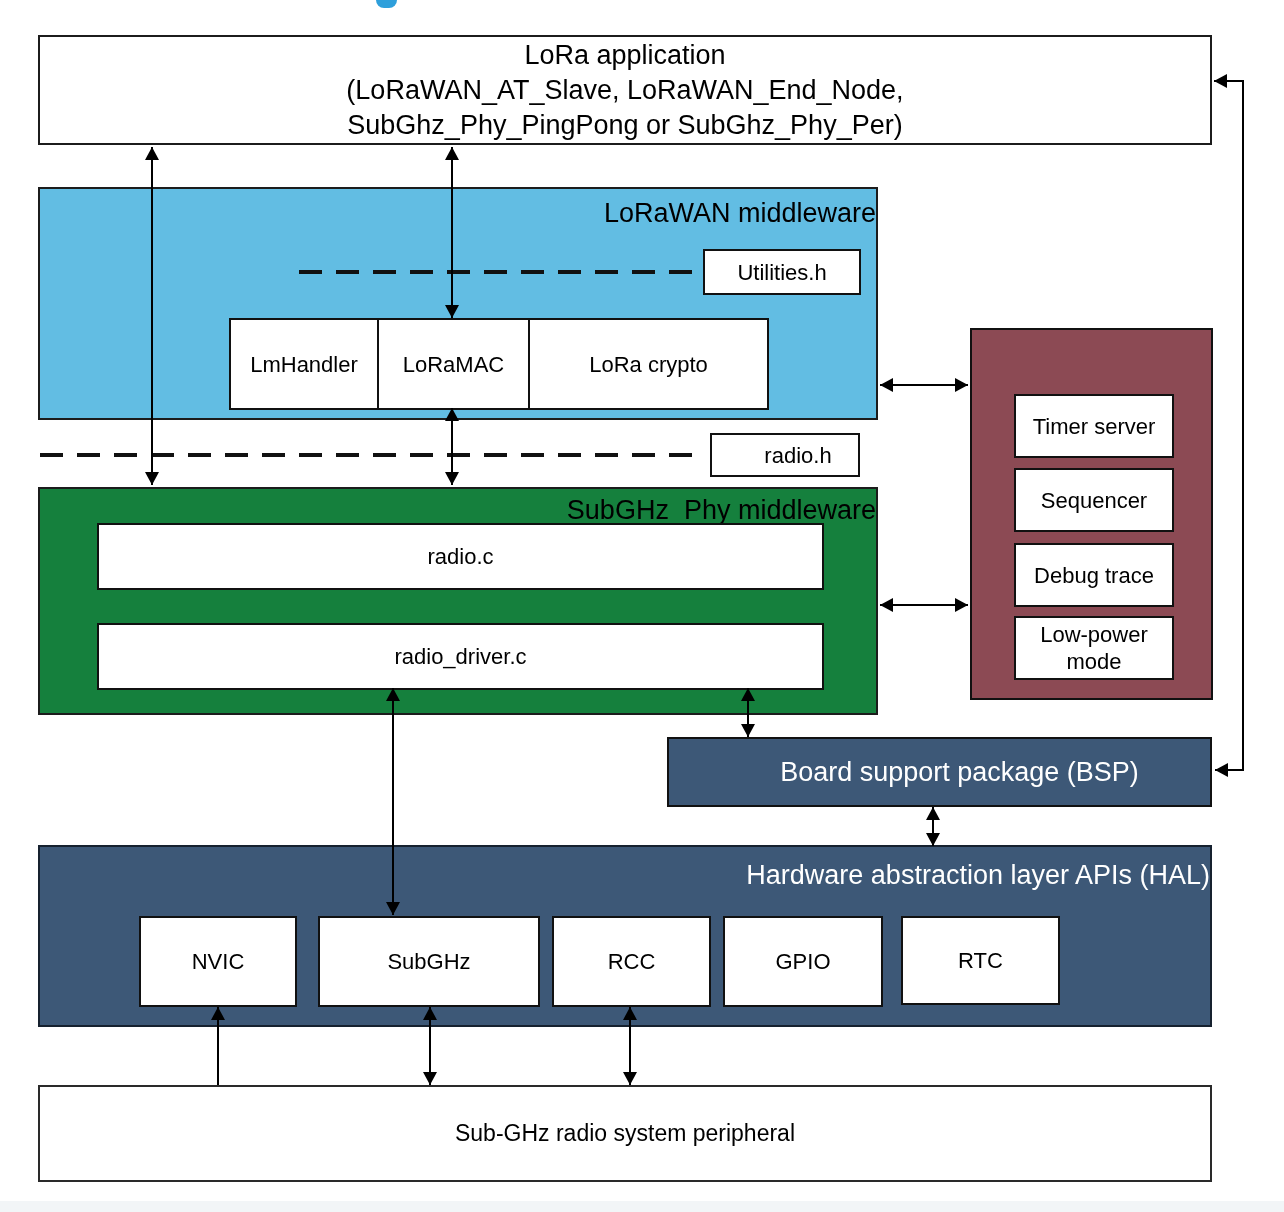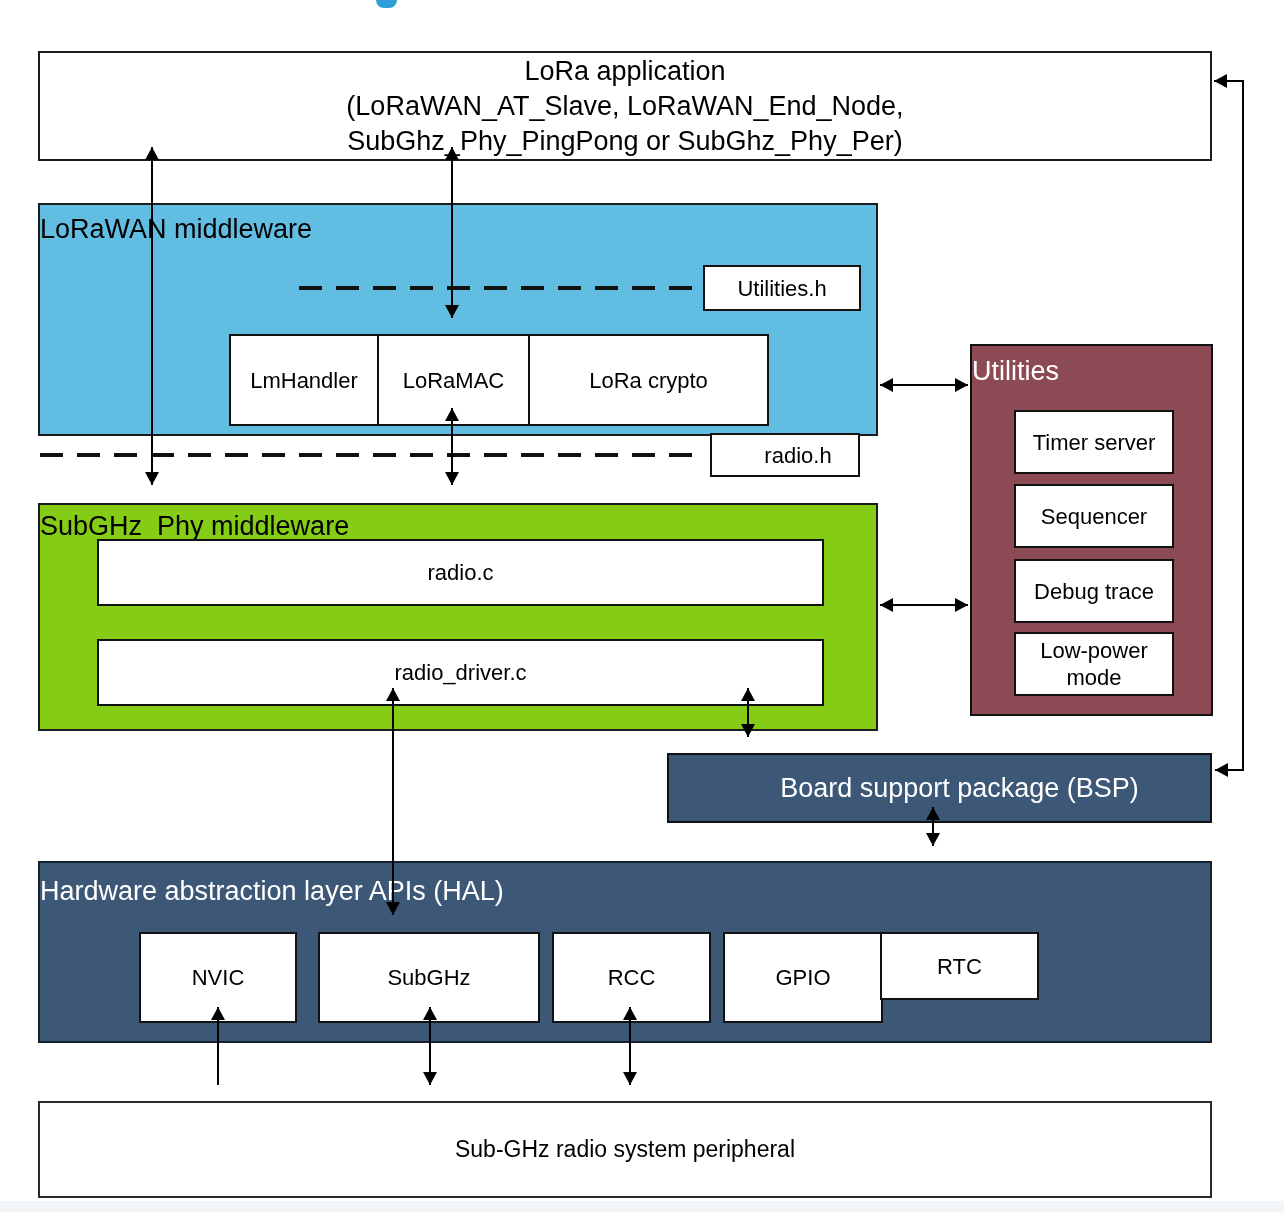--- a/index.html
+++ b/index.html
@@ -7,22 +7,22 @@
     position:relative; width:1284px; height:1212px; background:#ffffff;
     font-family:"Liberation Sans", sans-serif; color:#000;
     overflow:hidden;
   }
   .abs { position:absolute; box-sizing:border-box; }
   .whitebox {
     position:absolute; box-sizing:border-box; background:#ffffff;
     border:2px solid #111; display:flex; align-items:center; justify-content:center;
     text-align:center; font-size:22px; line-height:27px;
   }
-  .bigbox { position:absolute; box-sizing:border-box;margin-top:16px; }
-  .title { text-align:left; font-size:27px; }
+  .bigbox { position:absolute; box-sizing:border-box; }
+  .title { text-align:right; font-size:27px; }
   
   .varrow { position:absolute; width:2px; background:#000; }
   .varrow.head-top::before {
     content:""; position:absolute; top:0; left:-6px; width:0; height:0;
     border-left:7px solid transparent; border-right:7px solid transparent;
     border-bottom:13px solid #000;
   }
   .varrow.head-bottom::after {
     content:""; position:absolute; bottom:0; left:-6px; width:0; height:0;
     border-left:7px solid transparent; border-right:7px solid transparent;
@@ -75,32 +75,31 @@
     <div class="whitebox" style="left:488px; top:129px; width:241px; height:92px;">
       <span>LoRa crypto</span>
     </div>
   </div>
 
   <div class="dash" style="left:40px; top:453px; width:665px;"></div>
   <div class="whitebox" style="left:710px; top:433px; width:150px; height:44px;padding-left:26px;">
     <span>radio.h</span>
   </div>
 
-  <div class="bigbox" style="left:38px; top:487px; width:840px; height:228px; background:#84cc16; border:2px solid #1c1c1c;">
+  <div class="bigbox" style="left:38px; top:487px; width:840px; height:228px; background:#15803d; border:2px solid #1c1c1c;">
     <div class="title" style="position:absolute; left:0; right:0; top:6px;">SubGHz_Phy middleware</div>
     <div class="whitebox" style="left:57px; top:34px; width:727px; height:67px;">
       <span>radio.c</span>
     </div>
     <div class="whitebox" style="left:57px; top:134px; width:727px; height:67px;">
       <span>radio_driver.c</span>
     </div>
   </div>
 
   <div class="bigbox" style="left:970px; top:328px; width:243px; height:372px; background:#8C4A54; border:2px solid #111;">
-    <div class="title" style="position:absolute; left:0; right:0; top:10px; color:#fff;">Utilities</div>
     <div class="whitebox" style="left:42px; top:64px; width:160px; height:64px;">
       <span>Timer server</span>
     </div>
     <div class="whitebox" style="left:42px; top:138px; width:160px; height:64px;">
       <span>Sequencer</span>
     </div>
     <div class="whitebox" style="left:42px; top:213px; width:160px; height:64px;">
       <span>Debug trace</span>
     </div>
     <div class="whitebox" style="left:42px; top:286px; width:160px; height:64px;">
@@ -120,21 +119,21 @@
     </div>
     <div class="whitebox" style="left:278px; top:69px; width:222px; height:91px;text-align:center;">
       <span>SubGHz</span>
     </div>
     <div class="whitebox" style="left:512px; top:69px; width:159px; height:91px;">
       <span>RCC</span>
     </div>
     <div class="whitebox" style="left:683px; top:69px; width:160px; height:91px;">
       <span>GPIO</span>
     </div>
-    <div class="whitebox" style="left:840px; top:69px; width:159px; height:68px;">
+    <div class="whitebox" style="left:861px; top:69px; width:159px; height:89px;">
       <span>RTC</span>
     </div>
   </div>
 
   <div class="bigbox" style="left:38px; top:1085px; width:1174px; height:97px; background:#fff; border:2px solid #2a2a2a;
               display:flex; align-items:center; justify-content:center; font-size:23px;">
     <span>Sub-GHz radio system peripheral</span>
   </div>
 
   <div class="varrow head-top head-bottom" style="left:151px; top:147px; height:338px;"></div>

